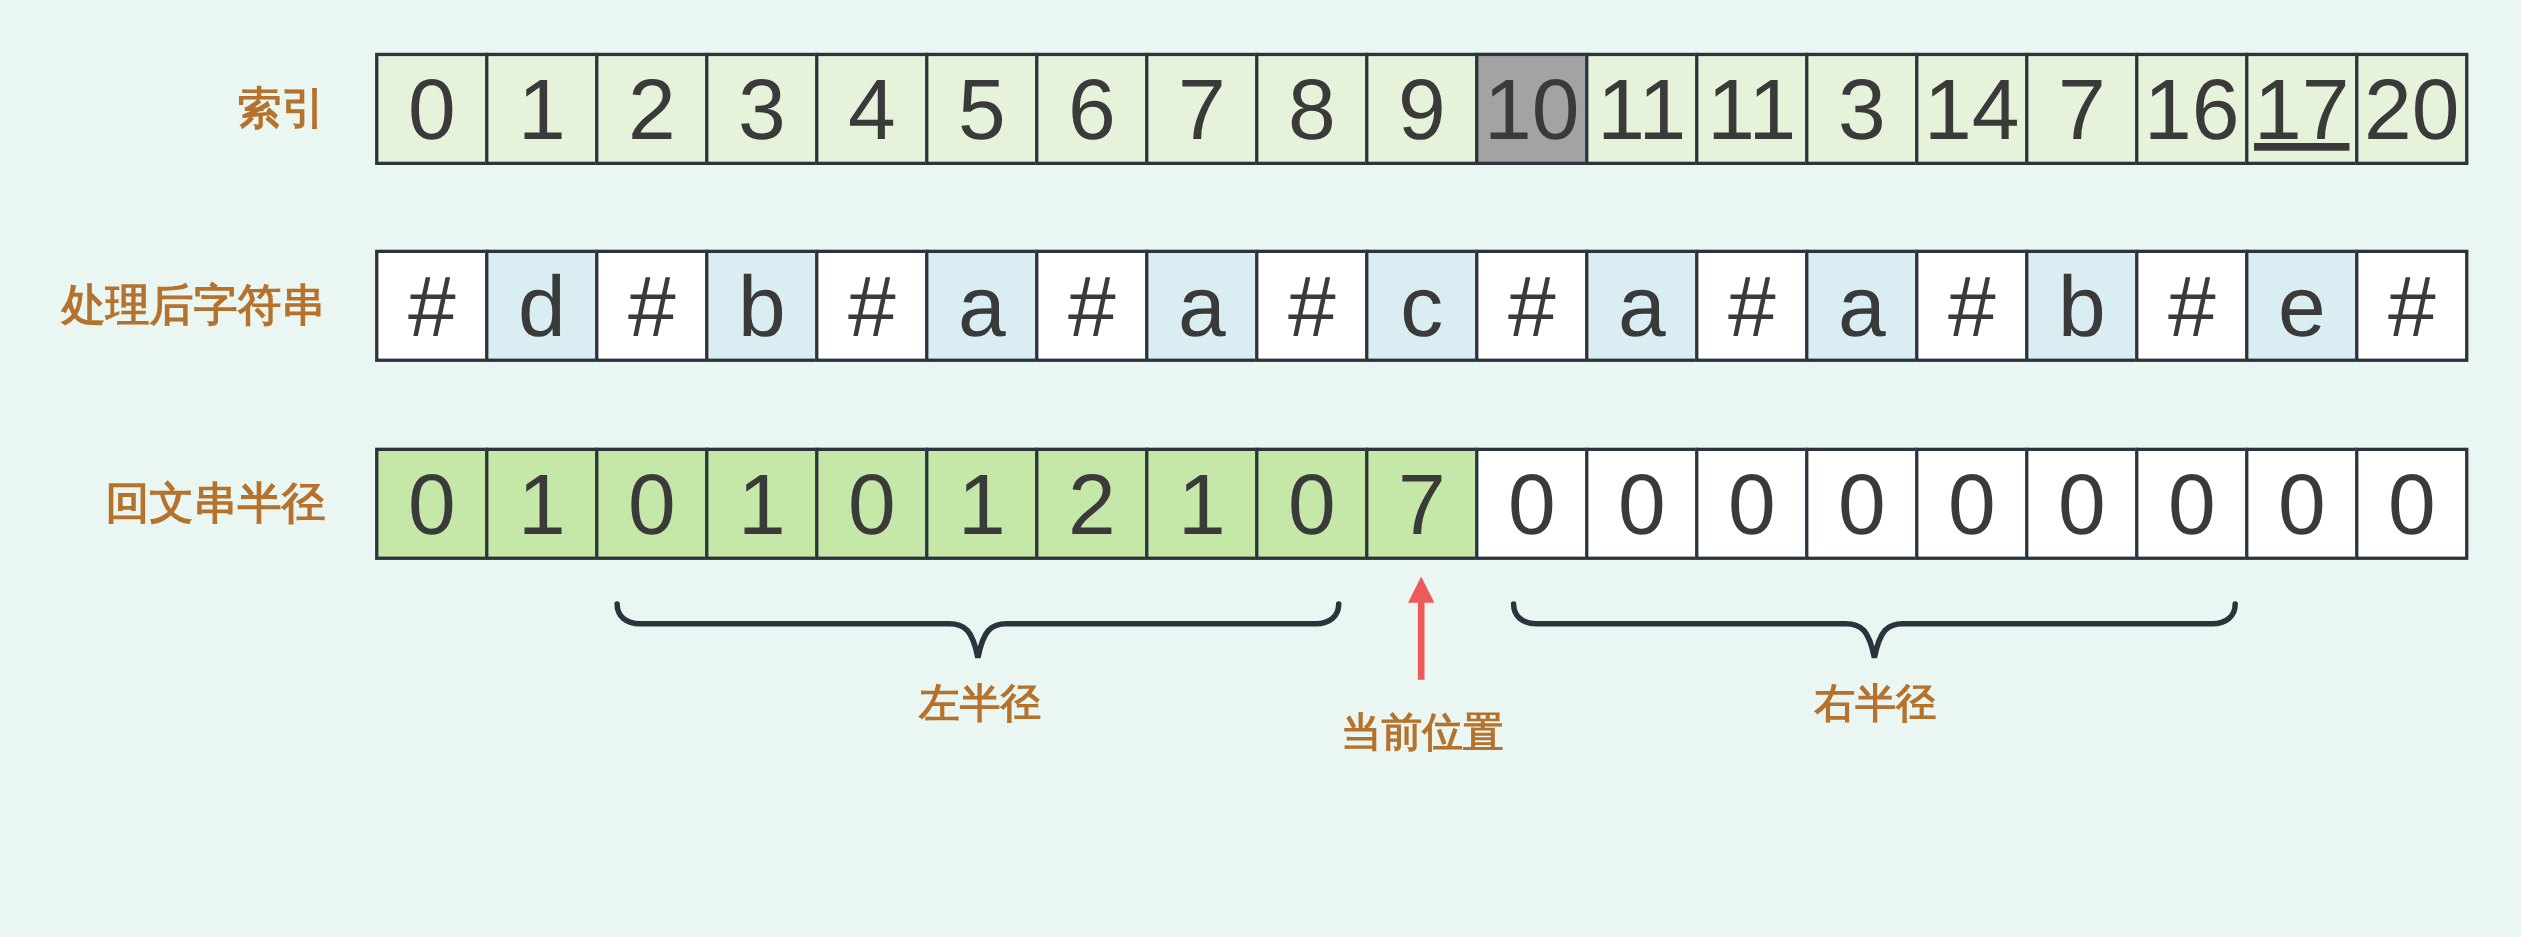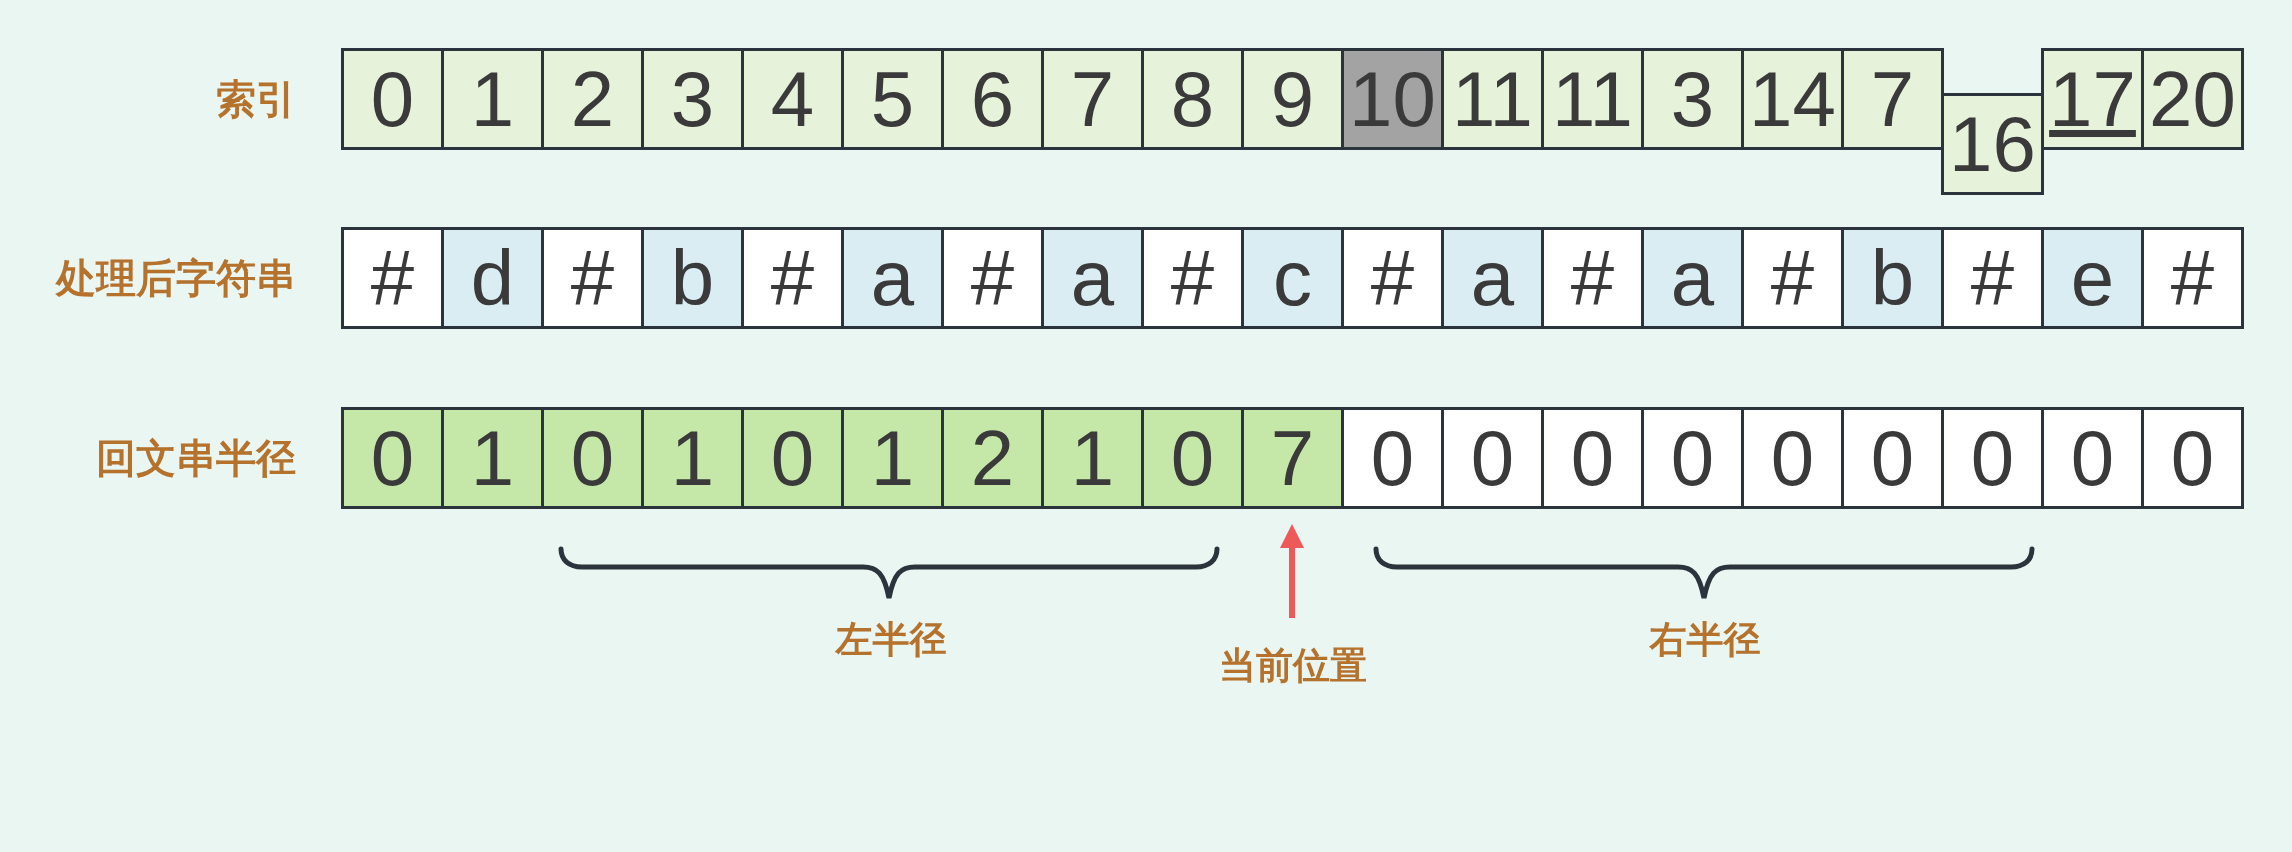--- a/index.html
+++ b/index.html
@@ -82,21 +82,21 @@
       <div class="cell" style="background: rgb(230, 242, 218);">6</div>
       <div class="cell" style="background: rgb(230, 242, 218);">7</div>
       <div class="cell" style="background: rgb(230, 242, 218);">8</div>
       <div class="cell" style="background: rgb(230, 242, 218);">9</div>
       <div class="cell" style="background: #a3a3a3;">10</div>
       <div class="cell" style="background: rgb(230, 242, 218);">11</div>
       <div class="cell" style="background: rgb(230, 242, 218);">11</div>
       <div class="cell" style="background: rgb(230, 242, 218);">3</div>
       <div class="cell" style="background: rgb(230, 242, 218);">14</div>
       <div class="cell" style="background: rgb(230, 242, 218);">7</div>
-      <div class="cell" style="background: rgb(230, 242, 218); margin-top: 45px;">16</div>
+      <div class="cell" style="background: rgb(230, 242, 218);">16</div>
       <div class="cell" style="background: rgb(230, 242, 218); text-decoration: underline;">17</div>
       <div class="cell" style="background: rgb(230, 242, 218);">20</div>
     </div>
   <div class="cells" id="cells-1">
       <div class="cell" style="background: rgb(255, 255, 255);">#</div>
       <div class="cell" style="background: rgb(217, 237, 242);">d</div>
       <div class="cell" style="background: rgb(255, 255, 255);">#</div>
       <div class="cell" style="background: rgb(217, 237, 242);">b</div>
       <div class="cell" style="background: rgb(255, 255, 255);">#</div>
       <div class="cell" style="background: rgb(217, 237, 242);">a</div>

